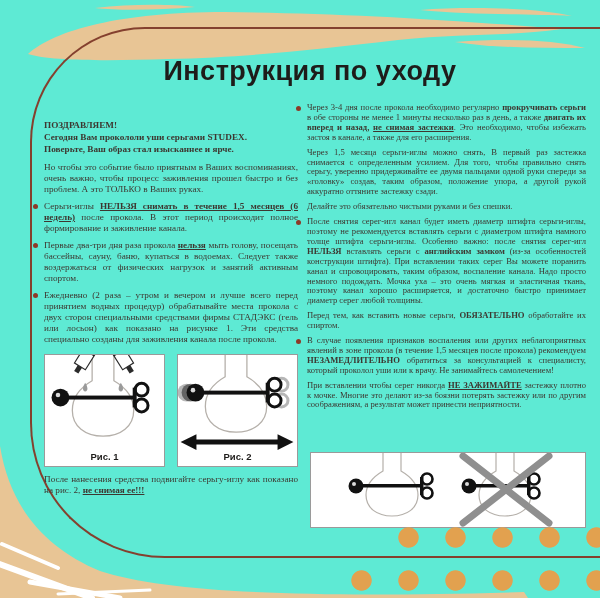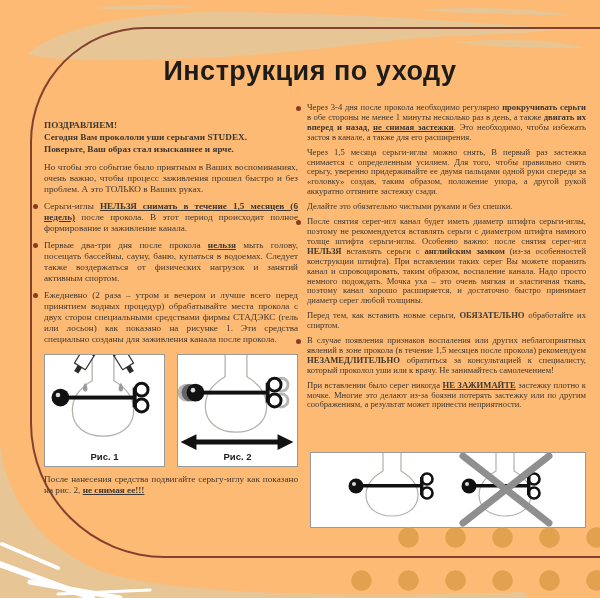--- a/index.html
+++ b/index.html
@@ -1,17 +1,17 @@
 <!DOCTYPE html>
 <html><head>
 <meta charset="utf-8">
 <style>
   html,body{margin:0;padding:0;background:#fff;}
   #page{
-    position:relative;width:600px;height:598px;overflow:hidden;background:#fdba74;
+    position:relative;width:600px;height:598px;overflow:hidden;background:#5eead4;
     font-family:"Liberation Serif","DejaVu Serif",serif;color:#3d3730;
   }
   svg{display:block;}
   .deco{position:absolute;left:0;top:0;pointer-events:none;}
   
   #frame{
     position:absolute;left:30px;top:27px;width:600px;height:531px;box-sizing:border-box;
     border:2px solid #84402e;border-right:none;border-radius:115px 0 0 135px;
   }
   #title{
@@ -83,21 +83,21 @@
 
   <div id="title">Инструкция по уходу</div>
 
   <div id="leftcol" class="col">
     <div>
         <div class="para center"><span class="b">ПОЗДРАВЛЯЕМ!</span></div>
         <div class="para center"><span class="b">Сегодня Вам прокололи уши серьгами STUDEX.</span></div>
         <div class="para center" style="margin-bottom: 7px;"><span class="b">Поверьте, Ваш образ стал изысканнее и ярче.</span></div>
         <div class="para"><span>Но чтобы это событие было приятным в Ваших воспоминаниях, очень важно, чтобы процесс заживления прошел быстро и без проблем. А это ТОЛЬКО в Ваших руках.</span></div>
         <div class="para bullet"><span>Серьги-иглы </span><span class="b u">НЕЛЬЗЯ снимать в течение 1,5 месяцев (6 недель)</span><span> после прокола. В этот период происходит полное  формирование и заживление канала.</span></div>
-        <div class="para bullet"><span>Первые два-три дня после прокола </span><span class="b u">нельзя</span><span> мыть голову, посещать бассейны, сауну, баню, купаться в водоемах. Следует также воздержаться от физических нагрузок и занятий активным спортом.</span></div>
+        <div class="para bullet"><span>Первые два-три дня раза прокола </span><span class="b u">нельзя</span><span> мыть голову, посещать бассейны, сауну, баню, купаться в водоемах. Следует также воздержаться от физических нагрузок и занятий активным спортом.</span></div>
         <div class="para bullet"><span>Ежедневно (2 раза – утром и вечером и лучше всего перед принятием водных процедур) обрабатывайте места прокола с двух сторон специальными средствами фирмы СТАДЭКС (гель или лосьон) как показано на рисунке 1. Эти средства специально созданы для заживления канала после прокола.</span></div>
       </div>
 
     <div id="figrow">
       <div class="figbox">
         <svg width="119" height="96" viewBox="0 0 119 96">
 
           <path d="M47,0 L47,26 C33,34 27,45 27,56 C27,72 40,82 58,82 C76,82 89,72 89,56 C89,45 83,34 69,26 L69,0" fill="none" stroke="#b5b0aa" stroke-width="1.3"></path>
 
           <g transform="rotate(32 30 18)">
@@ -159,21 +159,21 @@
   </div>
 
   <div id="rightcol" class="col">
     <div>
         <div class="para bullet"><span>Через 3-4 дня после прокола необходимо регулярно </span><span class="b">прокручивать серьги</span><span> в обе стороны не менее 1 минуты несколько раз в день, а также </span><span class="b">двигать их вперед и назад, </span><span class="b u">не снимая застежки</span><span>. Это необходимо, чтобы избежать застоя в канале, а также для его расширения.</span></div>
         <div class="para"><span>Через 1,5 месяца серьги-иглы можно снять, В первый раз застежка снимается с определенным усилием. Для того, чтобы правильно снять серьгу, уверенно придерживайте ее двумя пальцами одной руки спереди за «головку» создав, таким образом, положение упора, а другой рукой аккуратно оттяните застежку сзади.</span></div>
         <div class="para"><span>Делайте это обязательно чистыми руками и без спешки.</span></div>
         <div class="para bullet"><span>После снятия серег-игл канал будет иметь диаметр штифта серьги-иглы, поэтому не рекомендуется вставлять серьги с диаметром штифта намного толще штифта серьги-иглы. Особенно важно: после снятия серег-игл </span><span class="b">НЕЛЬЗЯ</span><span> вставлять серьги с </span><span class="b">английским замком</span><span> (из-за особенностей конструкции штифта). При вставлении таких серег Вы можете поранить канал и спровоцировать, таким образом, воспаление канала. Надо просто немного подождать. Мочка уха – это очень мягкая и эластичная ткань, поэтому канал хорошо расширяется, и достаточно быстро принимает диаметр серег любой толщины.</span></div>
         <div class="para"><span>Перед тем, как вставить новые серьги, </span><span class="b">ОБЯЗАТЕЛЬНО</span><span> обработайте их спиртом.</span></div>
         <div class="para bullet"><span>В случае появления признаков воспаления или других неблагоприятных явлений в зоне прокола (в течение 1,5 месяцев после прокола) рекомендуем </span><span class="b">НЕЗАМЕДЛИТЕЛЬНО</span><span>  обратиться за консультацией к специалисту, который проколол уши или к врачу. Не занимайтесь самолечением!</span></div>
-        <div class="para"><span>При вставлении было серег никогда </span><span class="b u">НЕ ЗАЖИМАЙТЕ</span><span> застежку плотно к мочке. Многие это делают из-за боязни потерять застежку или по другим соображениям, а результат может принести неприятности.</span></div>
+        <div class="para"><span>При вставлении чтобы серег никогда </span><span class="b u">НЕ ЗАЖИМАЙТЕ</span><span> застежку плотно к мочке. Многие это делают из-за боязни потерять застежку или по другим соображениям, а результат может принести неприятности.</span></div>
       </div>
   </div>
 
   <div id="claspbox">
     <svg width="274" height="74" viewBox="0 0 274 74">
 
       <path d="M72,0 L72,18 C60,25 55,33 55,42 C55,55 66,63 81,63 C96,63 107,55 107,42 C107,33 102,25 90,18 L90,0" fill="none" stroke="#b5b0aa" stroke-width="1.2"></path>
       <rect x="48" y="31" width="62" height="3.5" fill="#111"></rect>
       <circle cx="45" cy="33" r="7.5" fill="#111"></circle>
       <circle cx="43" cy="31" r="2" fill="#fff" opacity=".85"></circle>

